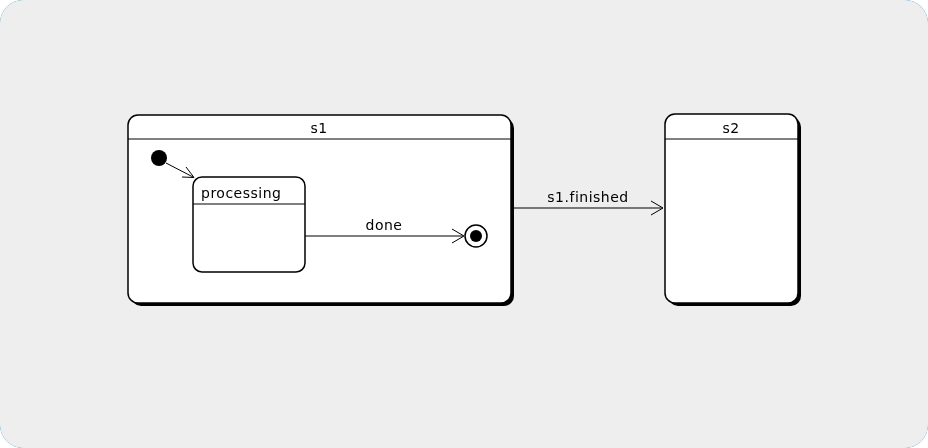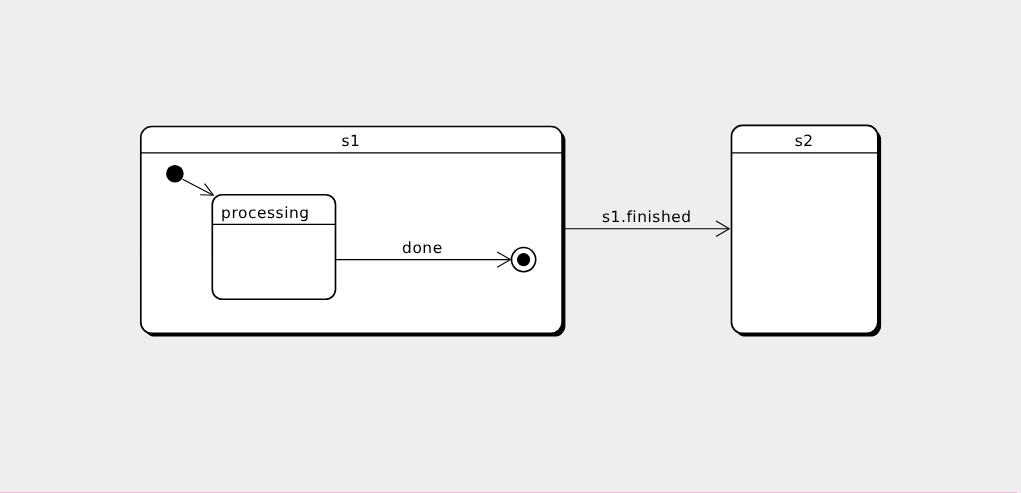--- a/index.html
+++ b/index.html
@@ -46,21 +46,21 @@
     stroke: #000000;
     stroke-width: 1.5;
   }
   .final-inner {
     stroke: none;
   }
 </style>
 </head>
 <body>
 
-<div id="canvas-wrap" style="background: #ec4899;">
+<div id="canvas-wrap" style="background: #0369a1; border-radius: 23px;">
   <svg width="928" height="448" viewBox="0 0 928 448">
 
     <rect x="0" y="0" width="928" height="448" fill="#eeeeee"></rect>
 
     <g>
       <rect class="state-shadow" x="131" y="118" width="383" height="188" rx="10" ry="10" fill="#000000"></rect>
       <rect class="state-main" x="128" y="115" width="383" height="188" rx="10" ry="10" fill="#ffffff"></rect>
       <line class="divider" x1="128" y1="139" x2="511" y2="139"></line>
       <text x="319" y="133" text-anchor="middle">s1</text>
     </g>

